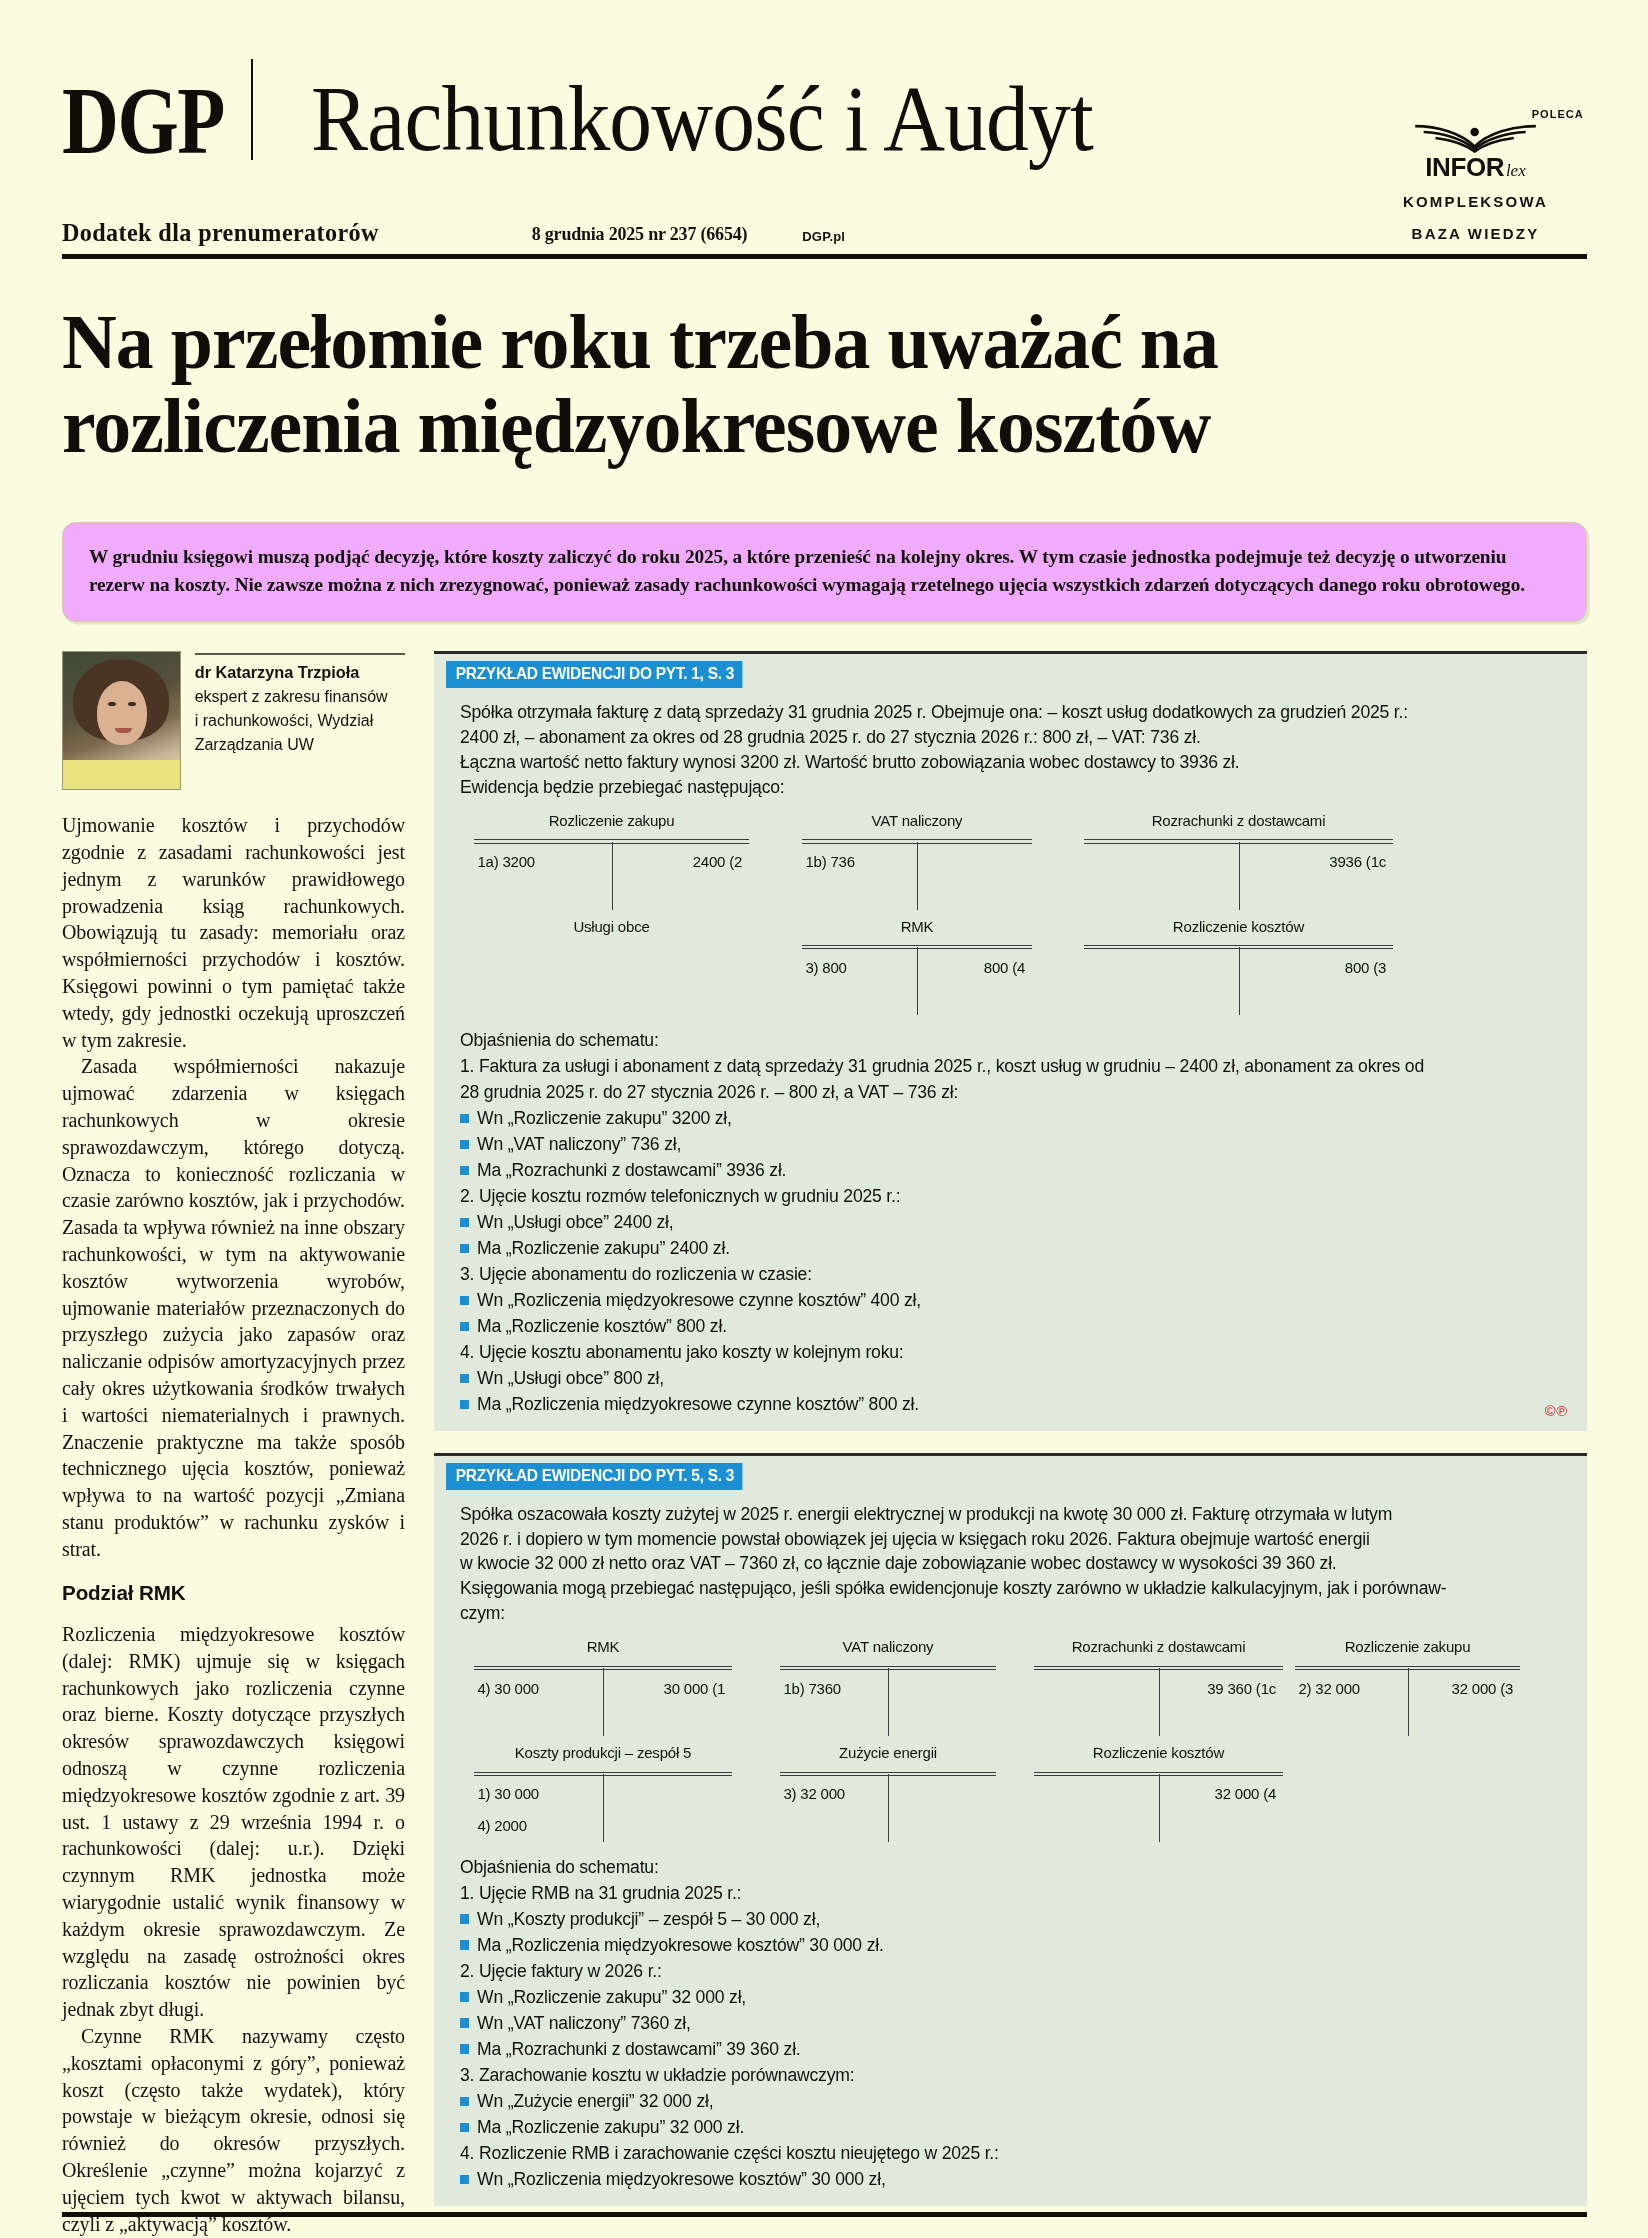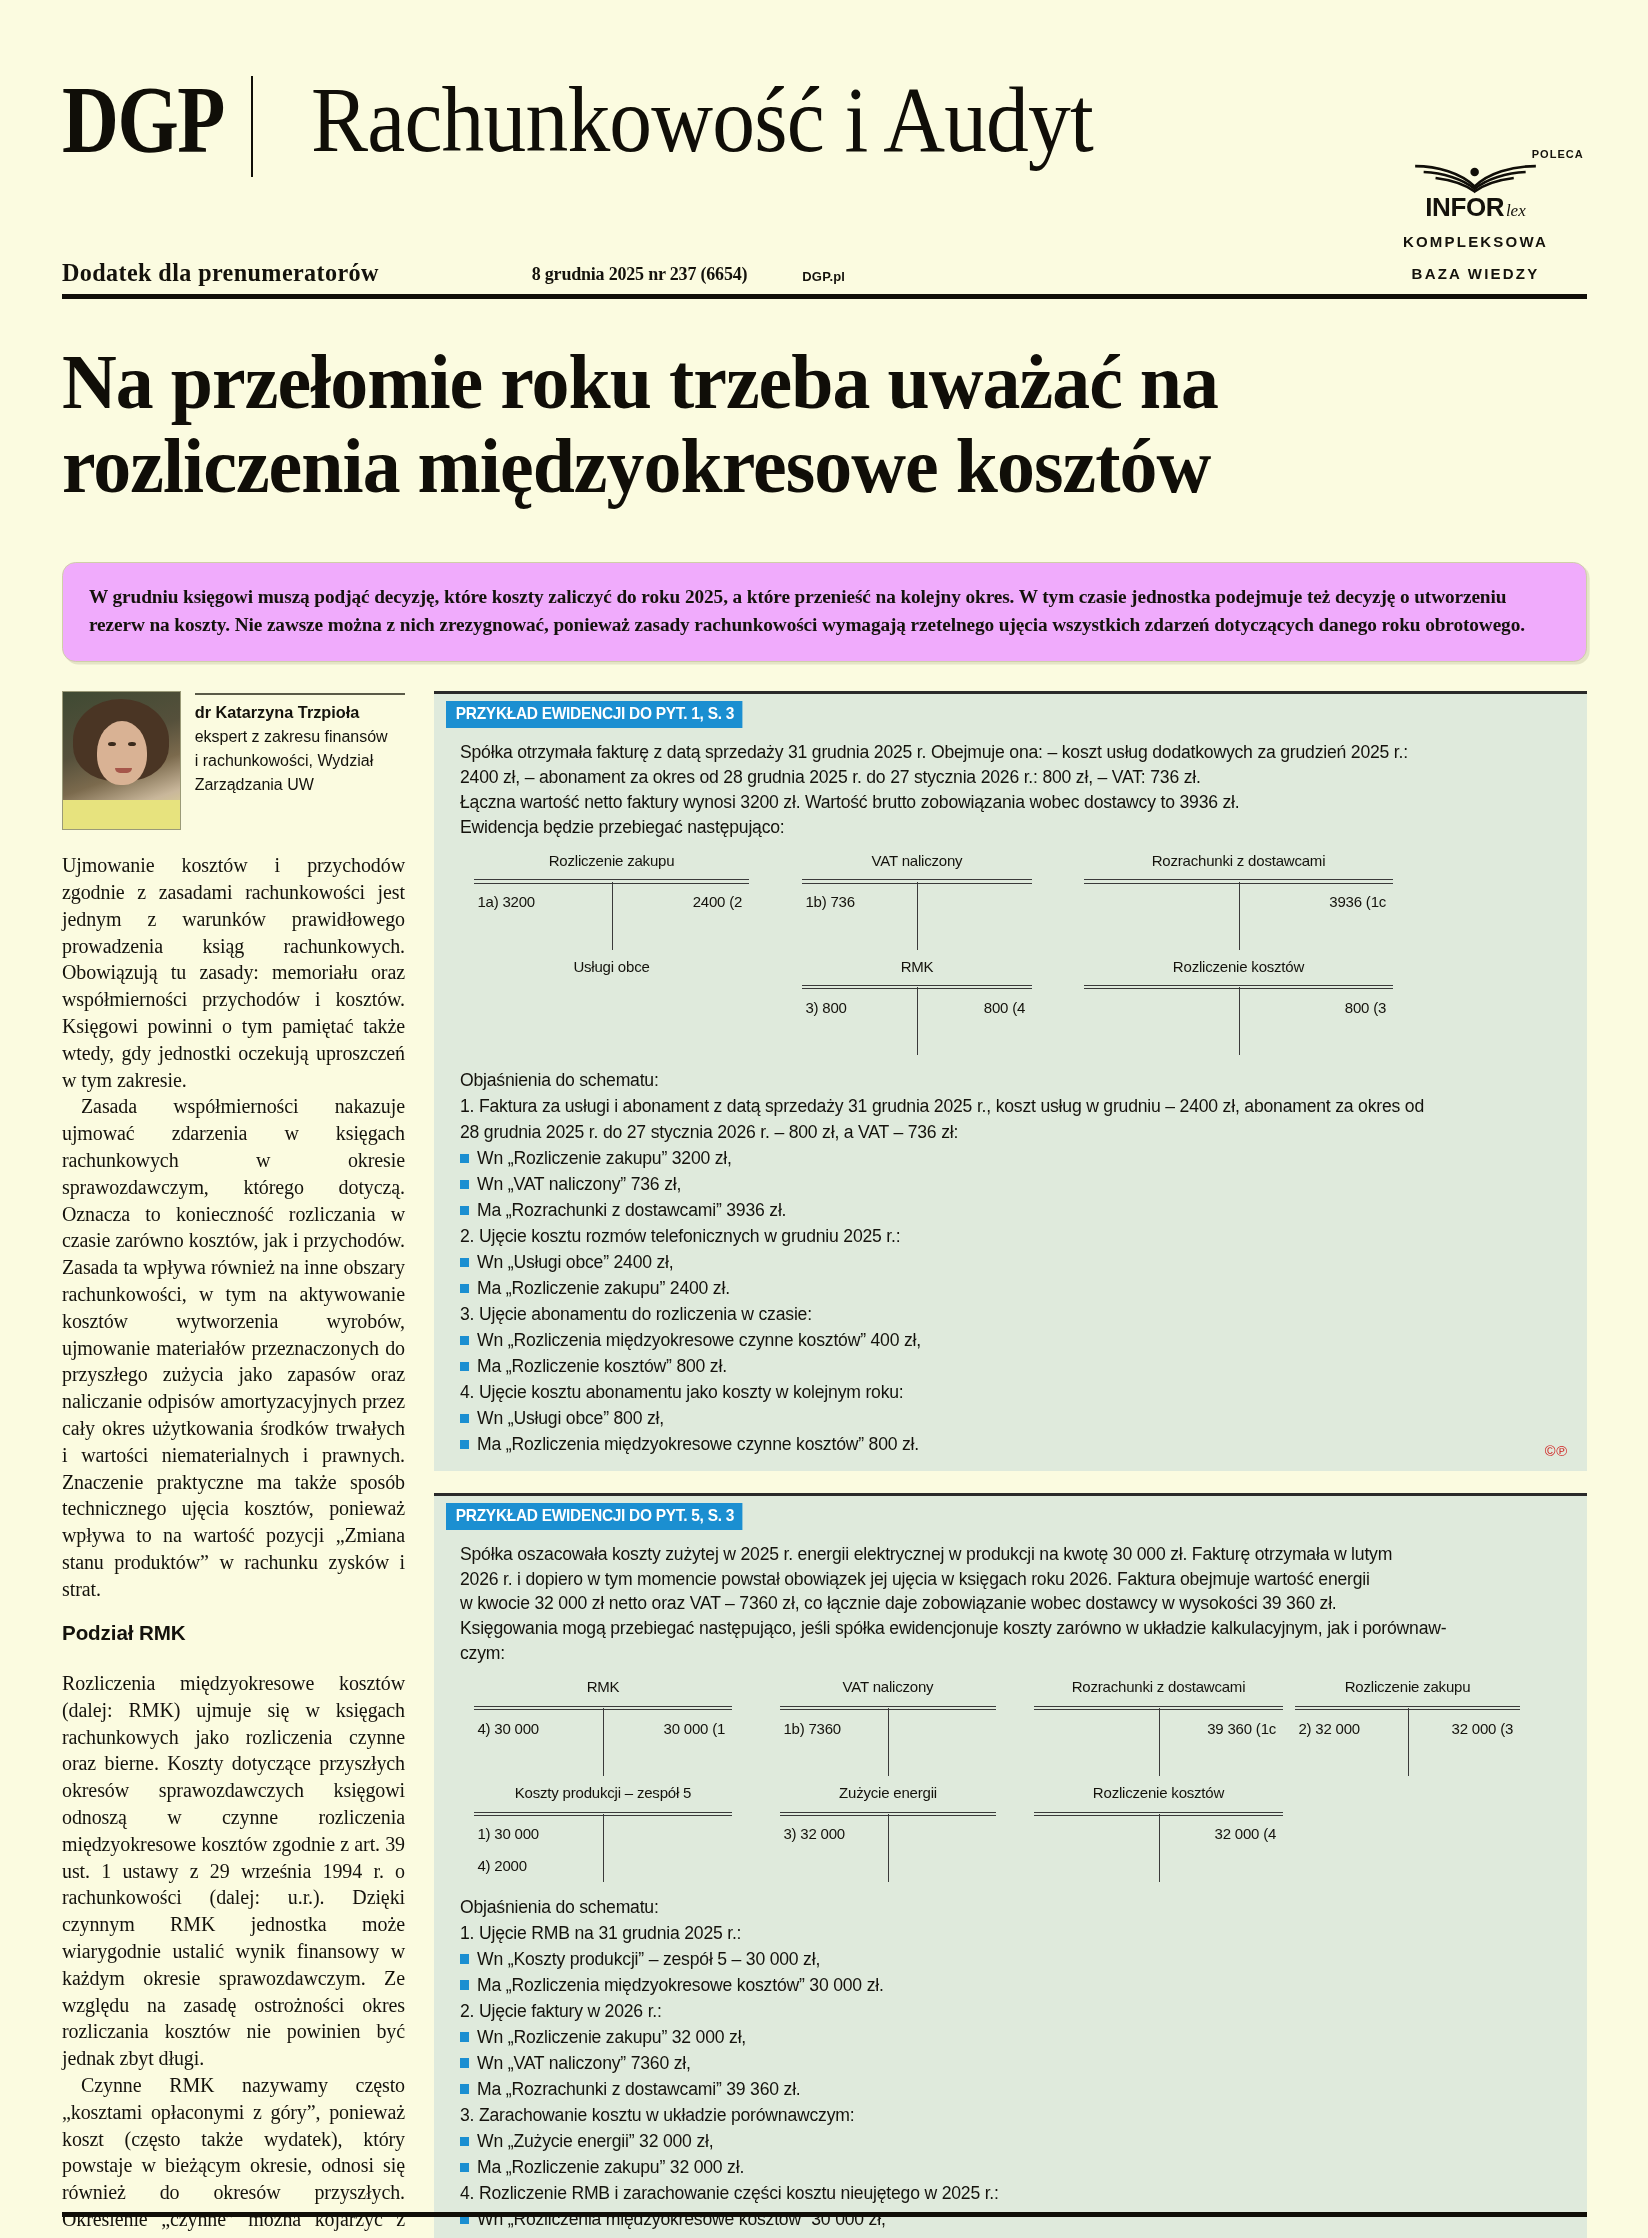--- a/index.html
+++ b/index.html
@@ -20,22 +20,22 @@
     height: 2239px;
     background: #fbfbe0;
     box-sizing: border-box;
     padding: 0 62px;
     position: relative;
   }
 
   
   .masthead {
     display: flex;
-    align-items: flex-start;
-    padding-top: 76px;
+    align-items: flex-end;
+    padding-top: 36px;
     height: 129px;
     gap: 36px;
   }
   .logo-dgp {
     font-family: "Liberation Serif", serif;
     font-weight: bold;
     font-size: 96px;
     line-height: 0.92;
     letter-spacing: -1.7px;
     transform: scaleX(0.82);
@@ -235,21 +235,21 @@
     text-align: justify;
     letter-spacing: -0.1px;
     hyphens: auto;
   }
   .article-body p { margin: 0; text-indent: 19px; }
   .article-body p.first { text-indent: 0; }
   .sub-head {
     font-family: "Liberation Sans", sans-serif;
     font-weight: bold;
     font-size: 20.6px;
-    margin: 17px 0 23px 0;
+    margin: 17px 0 14px 0;
   }
 
   
   .example {
     background: #dfeadc;
     border-top: 3.4px solid #2a2a2a;
     position: relative;
     padding: 0 0 12px 0;
     margin-bottom: 22px;
   }

